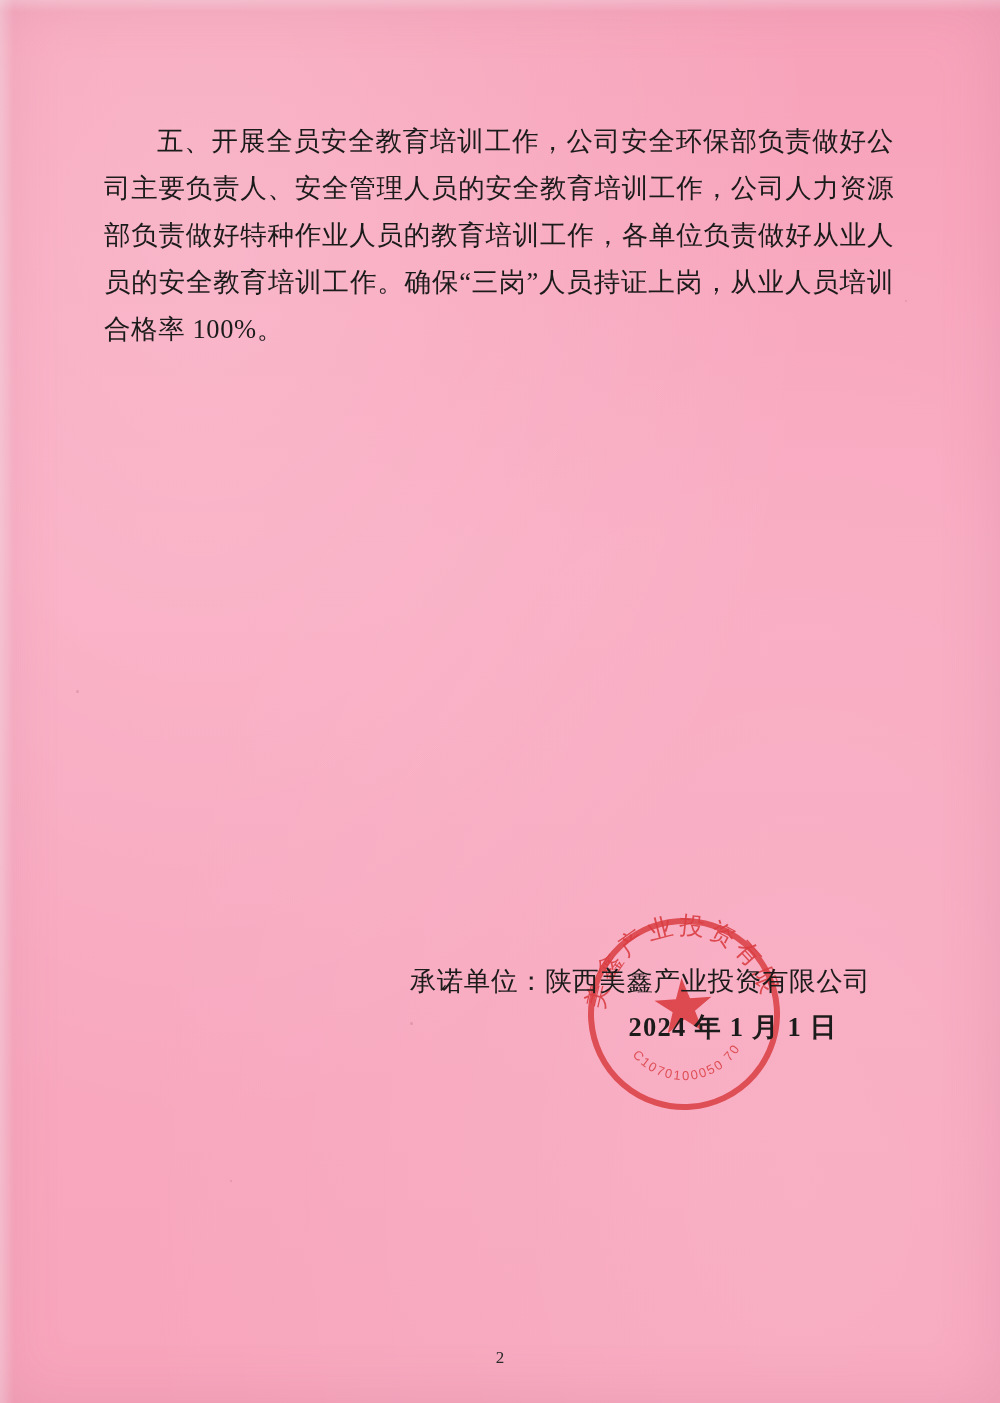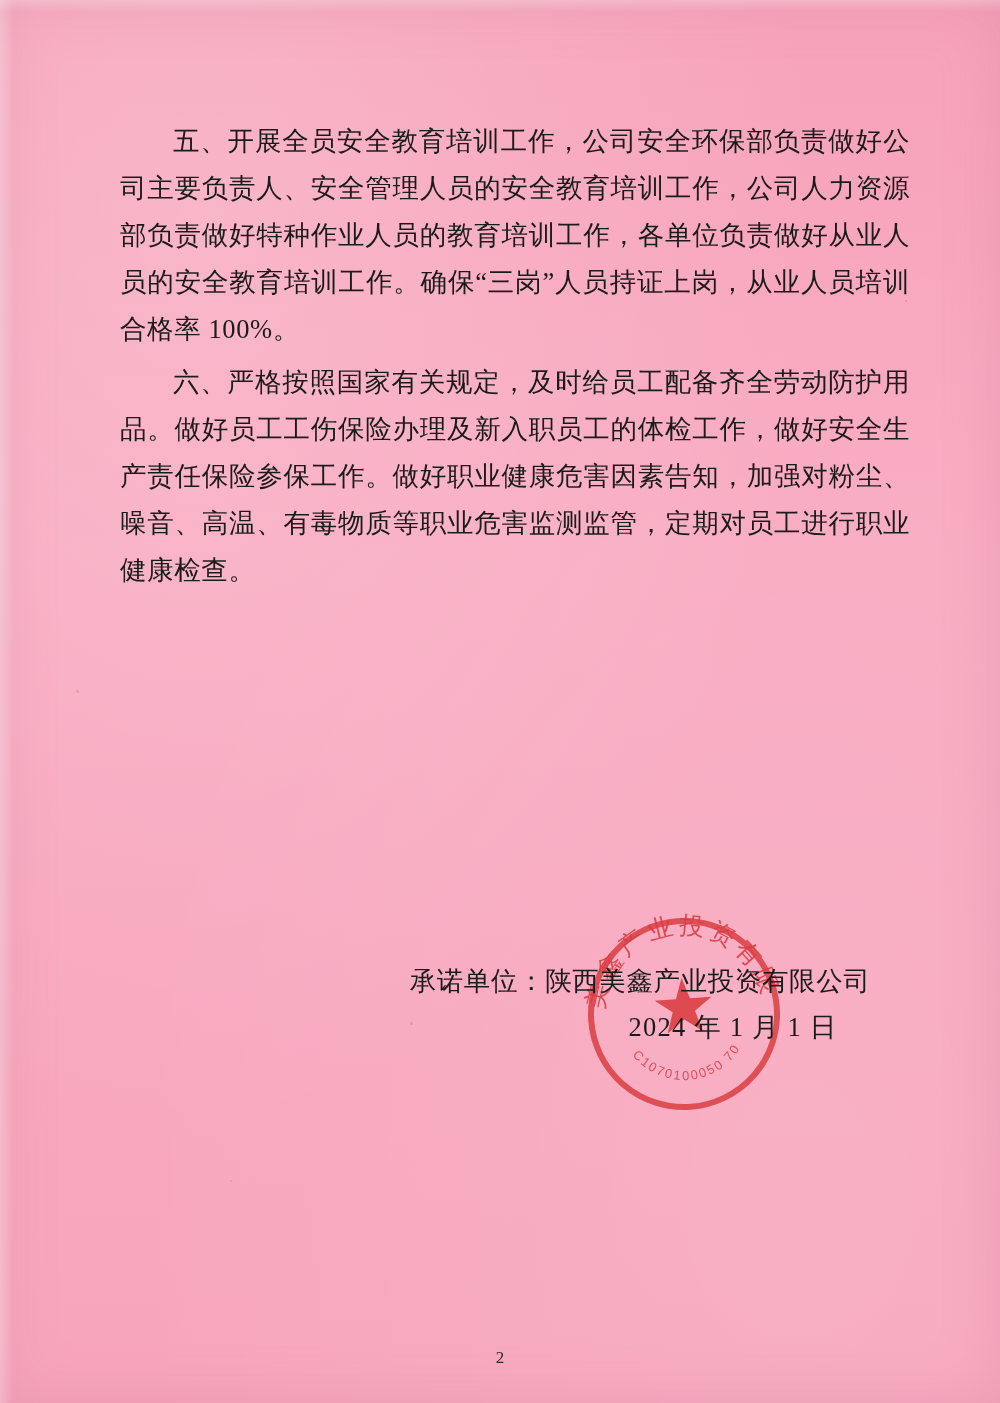--- a/index.html
+++ b/index.html
@@ -43,21 +43,21 @@
   }
   .paper-edge-top {
     position: absolute;
     left: 0; right: 0; top: 0;
     height: 12px;
     background: linear-gradient(180deg, rgba(255,255,255,0.30), rgba(255,255,255,0));
   }
 
   .content {
     position: absolute;
-    left: 120px;
+    left: 104px;
     top: 118px;
     width: 790px;
   }
 
   p.para {
     margin: 0 0 6px 0;
     font-size: 26.5px;
     line-height: 47px;
     color: #1b1b1b;
     text-align: justify;
@@ -76,20 +76,21 @@
     font-size: 26.5px;
     line-height: 46px;
     letter-spacing: 0.6px;
     text-align: center;
   }
   .sign-line-1 { white-space: nowrap; }
   .sign-line-2 {
     margin-left: 186px;
     white-space: nowrap;
     letter-spacing: 1.2px;
+    font-weight: bold;
   }
 
   
   .stamp {
     position: absolute;
     left: 578px;
     top: 908px;
     width: 212px;
     height: 212px;
     pointer-events: none;
@@ -123,21 +124,20 @@
   <div class="paper-edge-left"></div>
   <div class="paper-edge-top"></div>
 
   <div class="speck" style="left:76px; top:690px; width:3px; height:3px;"></div>
   <div class="speck" style="left:410px; top:1022px; width:3px; height:3px;"></div>
   <div class="speck" style="left:905px; top:300px; width:2px; height:2px;"></div>
   <div class="speck" style="left:230px; top:1180px; width:2px; height:2px;"></div>
 
   <div class="content">
     <p class="para">五、开展全员安全教育培训工作，公司安全环保部负责做好公司主要负责人、安全管理人员的安全教育培训工作，公司人力资源部负责做好特种作业人员的教育培训工作，各单位负责做好从业人员的安全教育培训工作。确保“三岗”人员持证上岗，从业人员培训合格率 100%。</p>
-    <p class="para">六、严格按照国家有关规定，及时给员工配备齐全劳动防护用品。做好员工工伤保险办理及新入职员工的体检工作，做好安全生产责任保险参保工作。做好职业健康危害因素告知，加强对粉尘、噪音、高温、有毒物质等职业危害监测监管，定期对员工进行职业健康检查。</p>
   </div>
 
   <div class="stamp">
     <svg viewBox="0 0 212 212" xmlns="http://www.w3.org/2000/svg">
       <defs>
         <path id="arcTop" d="M 26,106 A 80,80 0 0 1 186,106" fill="none"></path>
         <path id="arcBottom" d="M 40,106 A 66,66 0 0 0 172,106" fill="none"></path>
       </defs>
       <circle cx="106" cy="106" r="93" fill="none" stroke="#d22222" stroke-width="6" opacity="0.85"></circle>
       <text font-family="'Liberation Serif', serif" font-size="25" fill="#d22222" letter-spacing="4" opacity="0.9">

